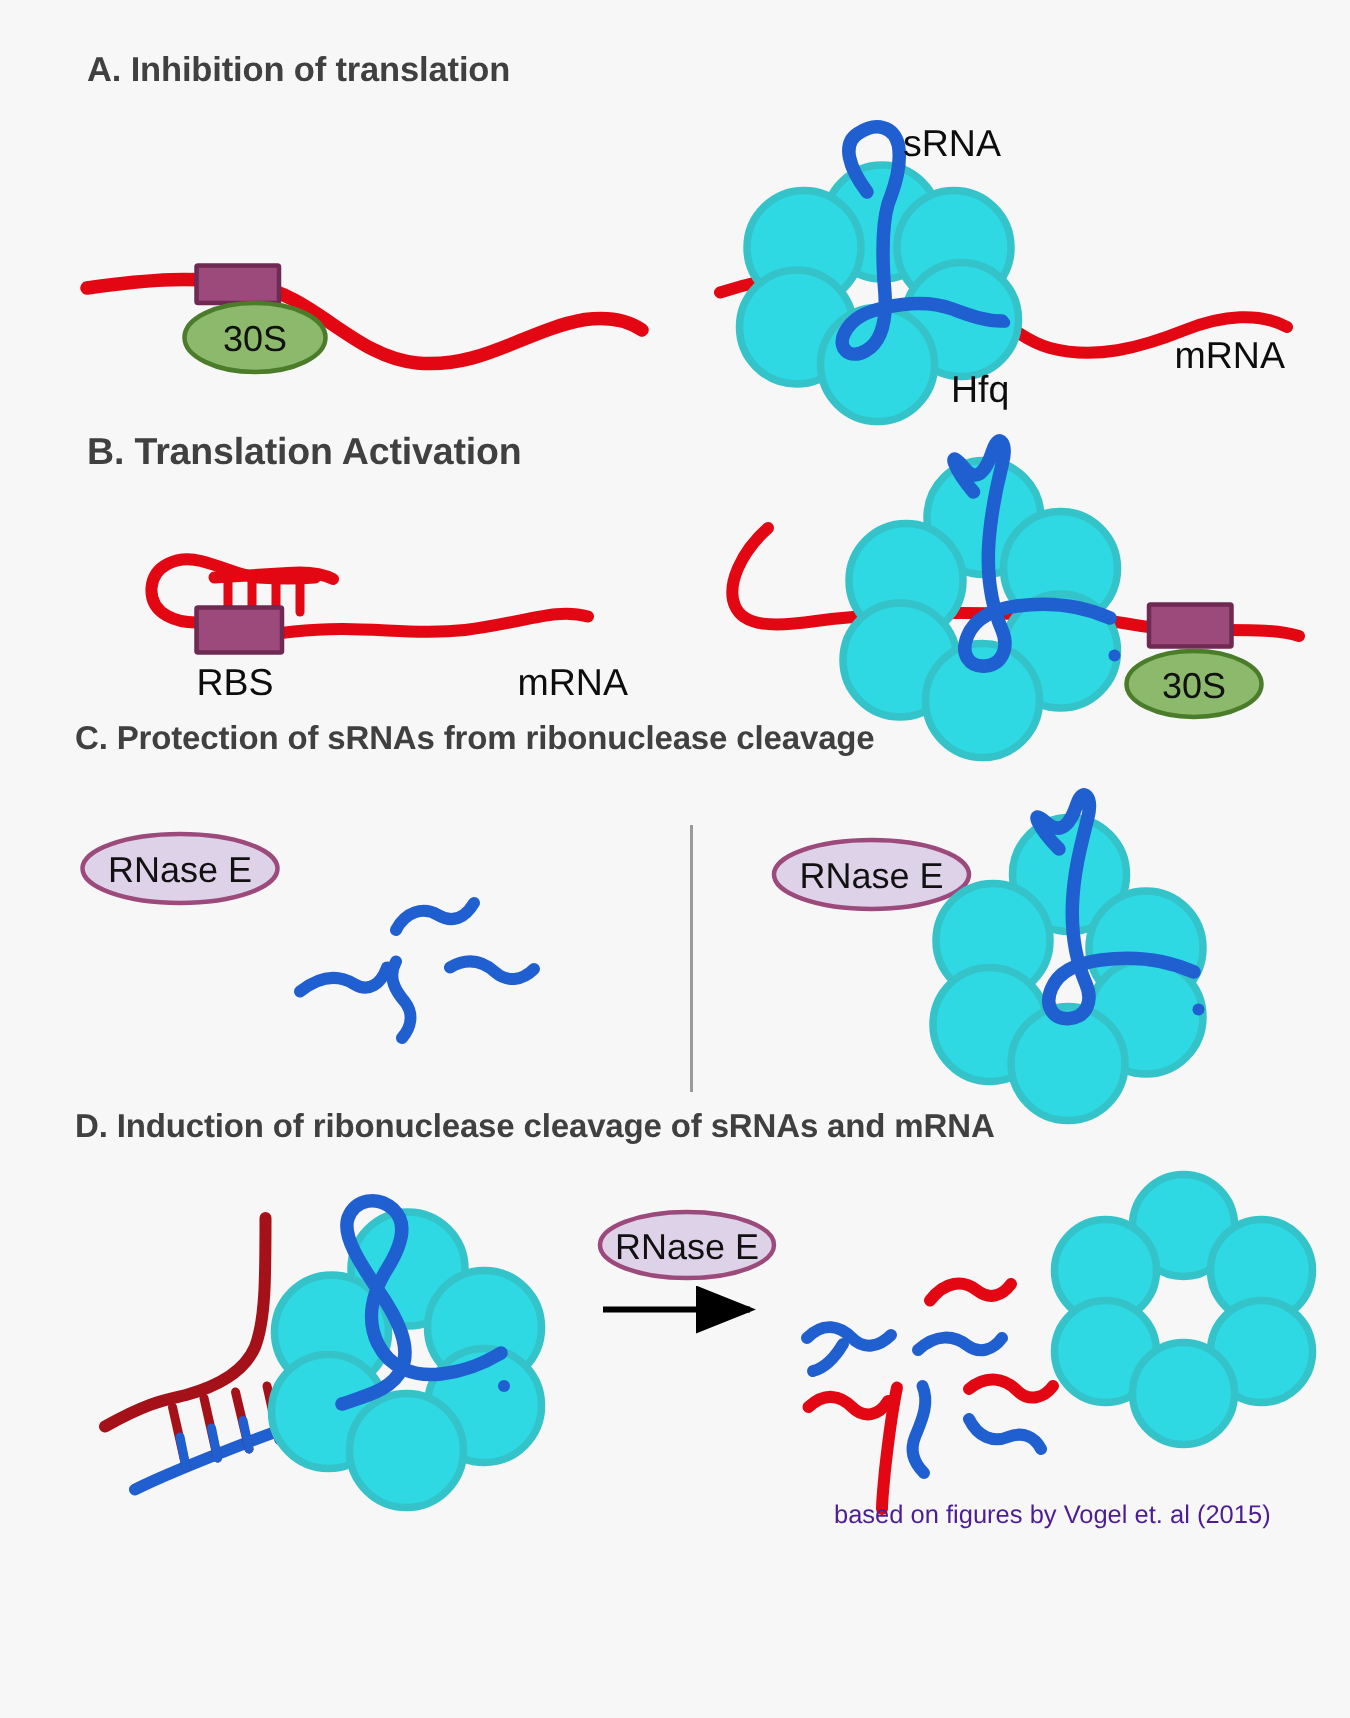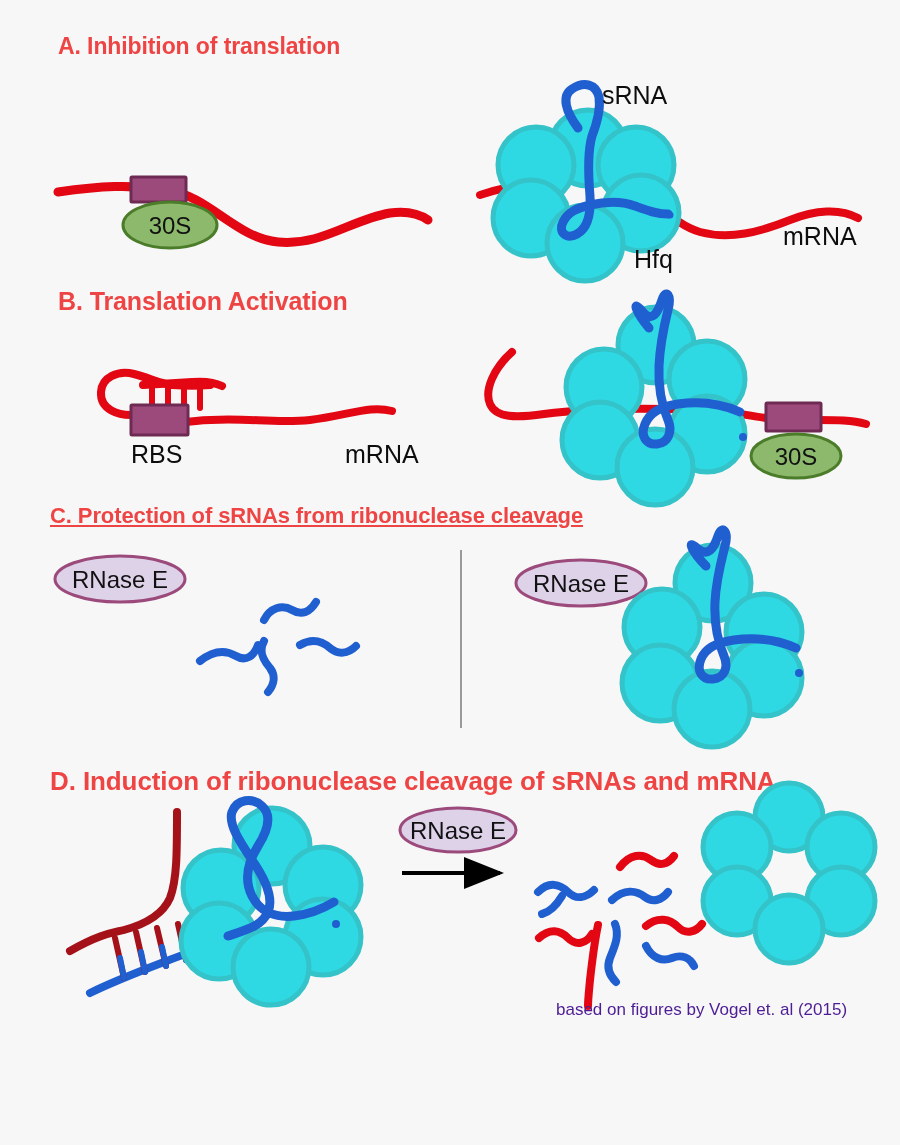--- a/index.html
+++ b/index.html
@@ -12,28 +12,28 @@
     height: 1145px;
     position: relative;
     overflow: hidden;
     font-family: "Liberation Sans", sans-serif;
     background: #f7f7f7;
   }
   .panel-heading {
     position: absolute;
     font-family: "Liberation Sans", sans-serif;
     font-weight: bold;
-    color: #ef4444;
+    color: #404040;
     white-space: nowrap;
     letter-spacing: -0.1px;
   }
   #heading-a { left: 58px;  top: 33px;  font-size: 23px; }
   #heading-b { left: 58px;  top: 287px; font-size: 25px; }
-  #heading-c { left: 50px;  top: 503px; font-size: 22px; text-decoration: underline; }
-  #heading-d { left: 50px;  top: 766px; font-size: 26px; }
+  #heading-c { left: 50px;  top: 479px; font-size: 22px; }
+  #heading-d { left: 50px;  top: 738px; font-size: 22px; }
 
   .fig-svg {
     position: absolute;
     left: 0;
     top: 0;
     width: 900px;
     height: 1145px;
     overflow: visible;
   }
   .diagram-label {

